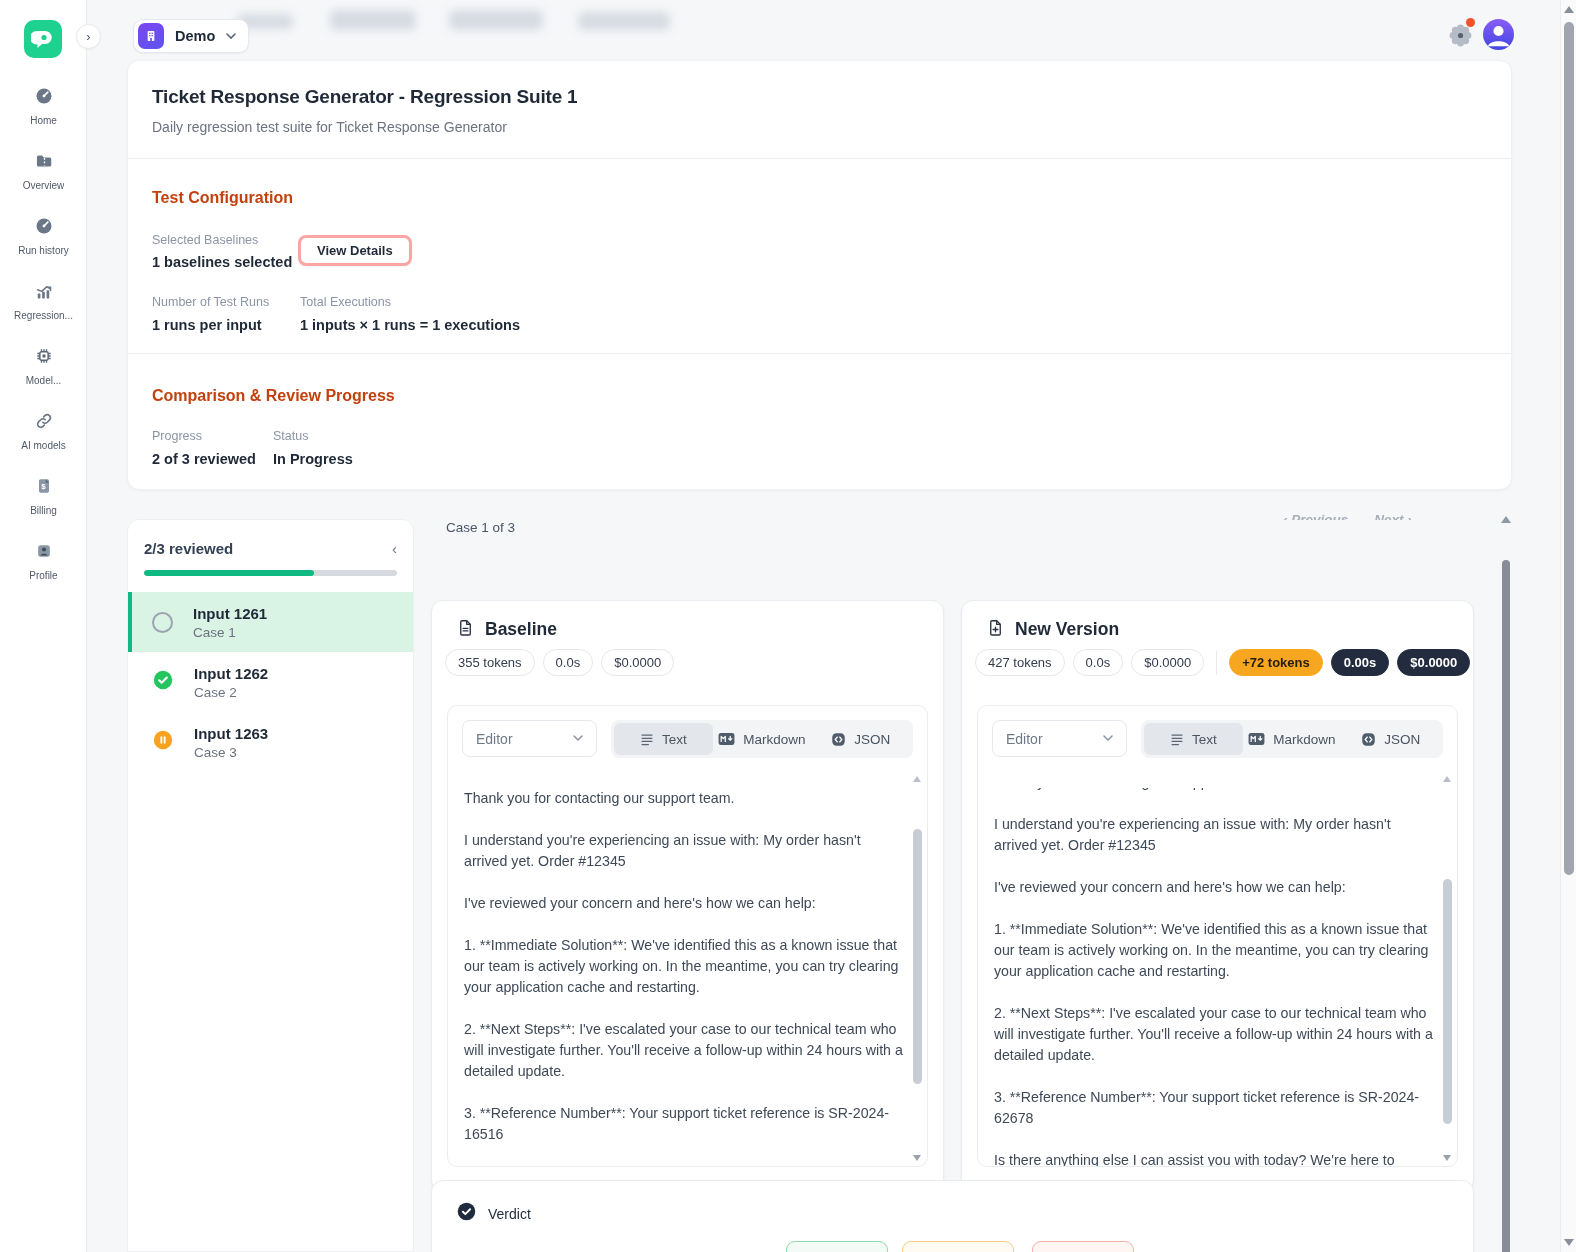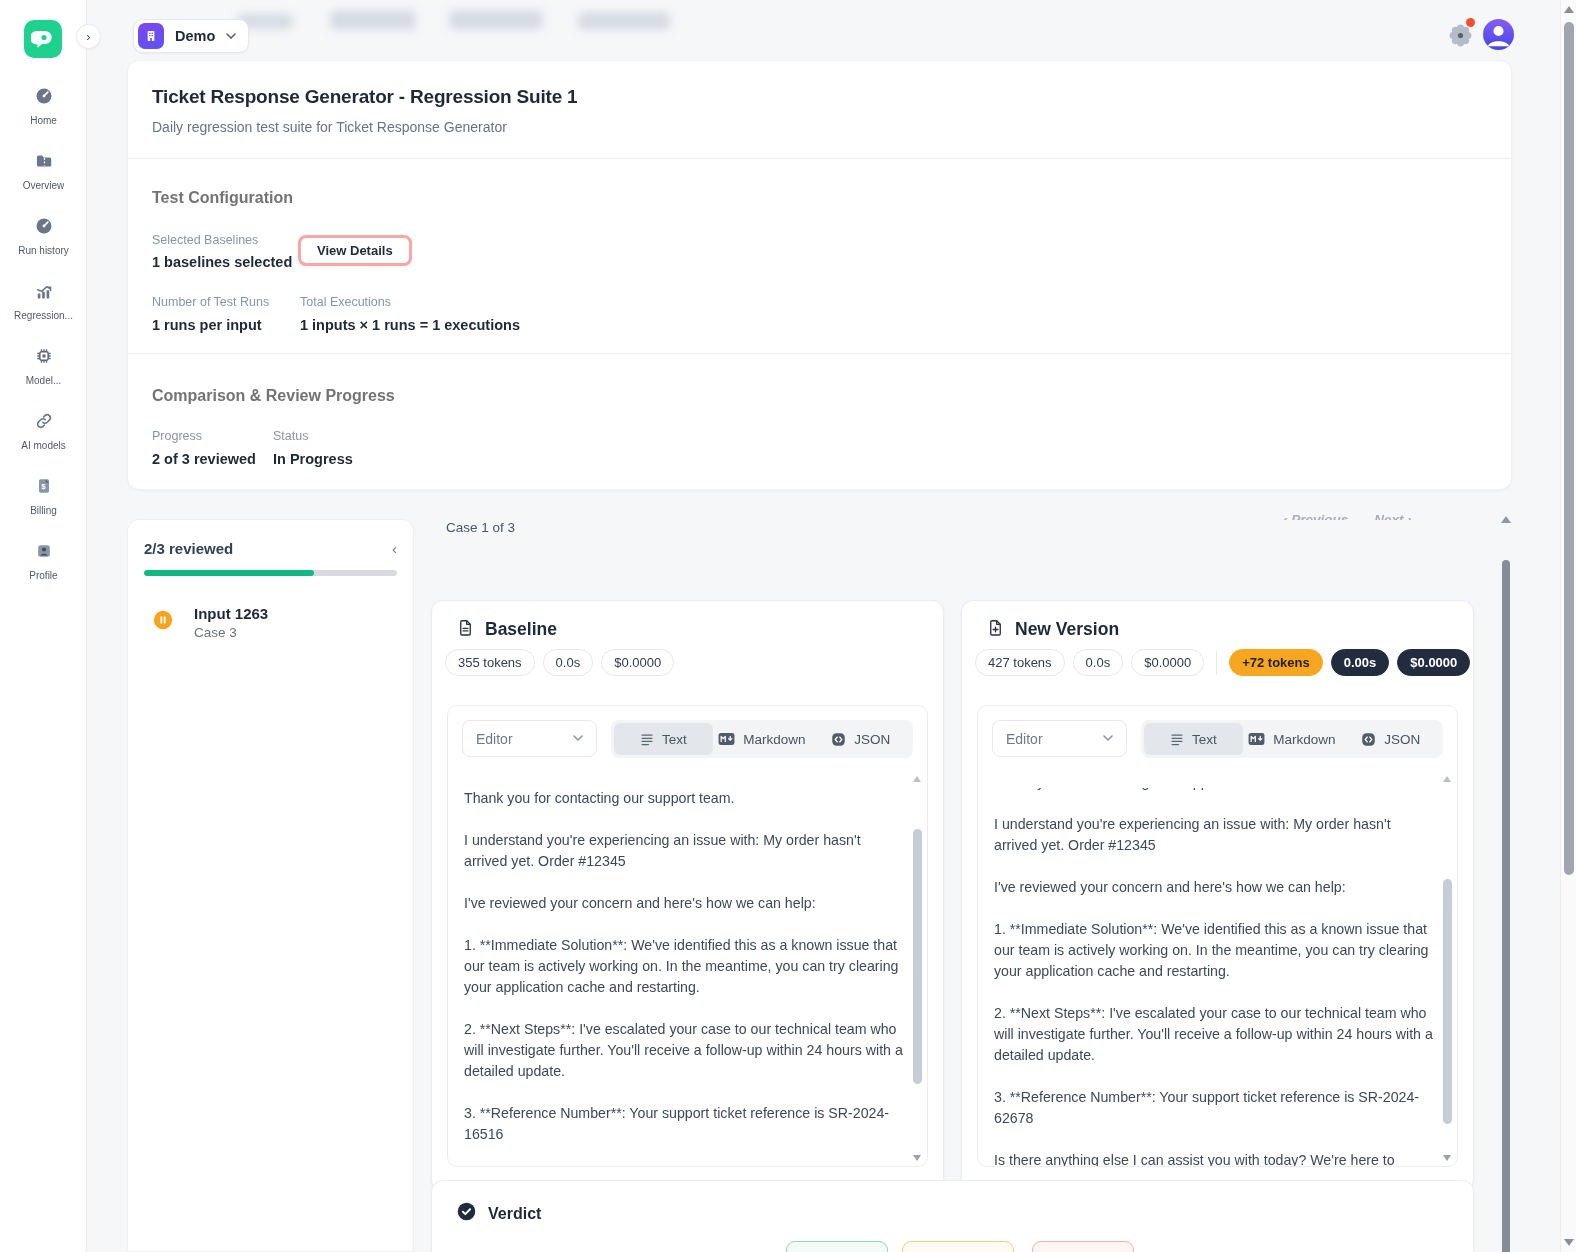--- a/index.html
+++ b/index.html
@@ -27,21 +27,21 @@
   .blur-blob { position:absolute; background:#ccd2da; border-radius:5px; filter:blur(5px); opacity:.75; }
   .gear-wrap { position:absolute; left:1447px; top:22px; width:28px; height:28px; cursor:pointer; }
   .gear-dot { position:absolute; left:19px; top:-4px; width:9px; height:9px; border-radius:50%; background:#f4502c; }
   .avatar { position:absolute; left:1483px; top:19px; width:31px; height:31px; border-radius:50%; background:linear-gradient(180deg,#8a5cf7 0%,#4046e3 100%); display:flex; align-items:flex-end; justify-content:center; overflow:hidden; cursor:pointer; }
 
   
   .top-card { position:absolute; left:127px; top:60px; width:1385px; height:430px; background:#fff; border:1px solid #eef0f3; border-radius:12px; box-shadow:0 1px 3px rgba(16,24,40,.04); }
   .page-title { position:absolute; left:24px; top:25px; font-size:19px; font-weight:bold; color:#1f2937; letter-spacing:-.2px; }
   .page-sub { position:absolute; left:24px; top:58px; font-size:14px; color:#6b7280; }
   .hdiv { position:absolute; left:0; right:0; height:1px; background:#e9ecf0; }
-  .sec-title { position:absolute; left:24px; font-size:16px; font-weight:bold; color:#737373; }
+  .sec-title { position:absolute; left:24px; font-size:16px; font-weight:bold; color:#c2410c; }
   .f-label { position:absolute; font-size:12.5px; color:#8b95a5; }
   .f-value { position:absolute; font-size:14.5px; font-weight:bold; color:#1f2937; }
   .btn-outline { position:absolute; background:#fff; border:3px solid #fca5a5; border-radius:8px; box-shadow:0 1px 2px rgba(16,24,40,.05); font-size:13px; font-weight:bold; color:#1f2937; display:flex; align-items:center; justify-content:center; cursor:pointer; }
 
   
   .review-panel { position:absolute; left:127px; top:519px; width:287px; height:733px; background:#fff; border:1px solid #edf0f3; border-radius:12px 12px 0 0; }
   .rp-head { display:flex; align-items:center; justify-content:space-between; padding:20px 16px 0 16px;gap:48px; }
   .rp-title { font-size:15px; font-weight:bold; color:#334155; }
   .rp-collapse { font-size:15px; color:#64748b; cursor:pointer; }
   .rp-bar { margin:13px 16px 0 16px; height:6px; border-radius:3px; background:#d6d9de; overflow:hidden; }
@@ -87,21 +87,21 @@
   .ed-scroll .s-thumb { position:absolute; left:2px; width:9px; background:#c7cdd5; border-radius:5px; }
 
   
   .inner-scrollbar { position:absolute; left:1498px; top:508px; width:16px; height:744px; }
   .inner-scrollbar .i-up { position:absolute; top:8px; left:3px; width:0; height:0; border-left:5px solid transparent; border-right:5px solid transparent; border-bottom:7px solid #8f97a3; }
   .inner-scrollbar .i-thumb { position:absolute; left:4px; top:52px; width:8px; height:760px; background:#868d97; border-radius:4px; }
 
   
   .verdict-card { position:absolute; left:431px; top:1180px; width:1043px; height:100px; background:#fff; border:1px solid #e9ecf0; border-radius:12px; box-shadow:0 1px 3px rgba(16,24,40,.05); }
   .vd-head { position:absolute; left:24px; top:20px; display:flex; align-items:center; gap:11px; }
-  .vd-title { font-size:16px; font-weight:bold; color:#1f2937; }
+  .vd-title { font-size:14px; font-weight:normal; color:#1f2937; }
   .vbtn { position:absolute; top:60px; height:40px; border-radius:9px; cursor:pointer; }
   .vbtn.g { left:354px; width:102px; border:1.5px solid #8fd9ab; background:#f4fbf6; }
   .vbtn.y { left:470px; width:112px; border:1.5px solid #f5cf84; background:#fffbf2; }
   .vbtn.r { left:600px; width:102px; border:1.5px solid #f3b3a7; background:#fff6f4; }
 </style>
 </head>
 <body>
 
 <div class="sidebar">
   <div class="logo">
@@ -250,20 +250,37 @@
 
 <div class="review-panel">
   <div class="rp-head">
     <span class="rp-title">2/3 reviewed</span>
     <span class="rp-collapse">‹</span>
   </div>
   <div class="rp-bar">
       <div class="rp-bar-fill" style="width:67%;"></div>
     </div>
   <div class="rp-list">
+    <div class="rp-item selected">
+      <span class="ring"></span>
+      <span class="txt">
+        <div class="t1">Input 1261</div>
+        <div class="t2">Case 1</div>
+      </span>
+    </div>
+    <div class="rp-item">
+      <span><svg width="22" height="22" viewBox="0 0 24 24">
+            <circle cx="12" cy="12" r="10" fill="#24c55e"></circle>
+            <path d="M7.8 12.3l2.7 2.7 5.7-5.7" fill="none" stroke="#fff" stroke-width="2.3" stroke-linecap="round" stroke-linejoin="round"></path>
+          </svg></span>
+      <span class="txt">
+        <div class="t1">Input 1262</div>
+        <div class="t2">Case 2</div>
+      </span>
+    </div>
     <div class="rp-item">
       <span><svg width="22" height="22" viewBox="0 0 24 24">
             <circle cx="12" cy="12" r="10" fill="#f6a41f"></circle>
             <rect x="9.2" y="8" width="2" height="8" rx="1" fill="#fff"></rect>
             <rect x="12.8" y="8" width="2" height="8" rx="1" fill="#fff"></rect>
           </svg></span>
       <span class="txt">
         <div class="t1">Input 1263</div>
         <div class="t2">Case 3</div>
       </span>

